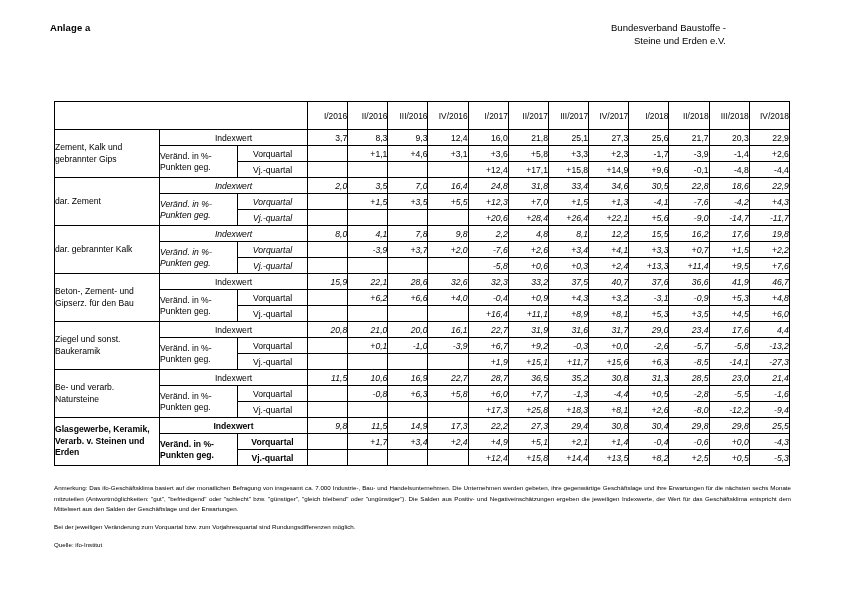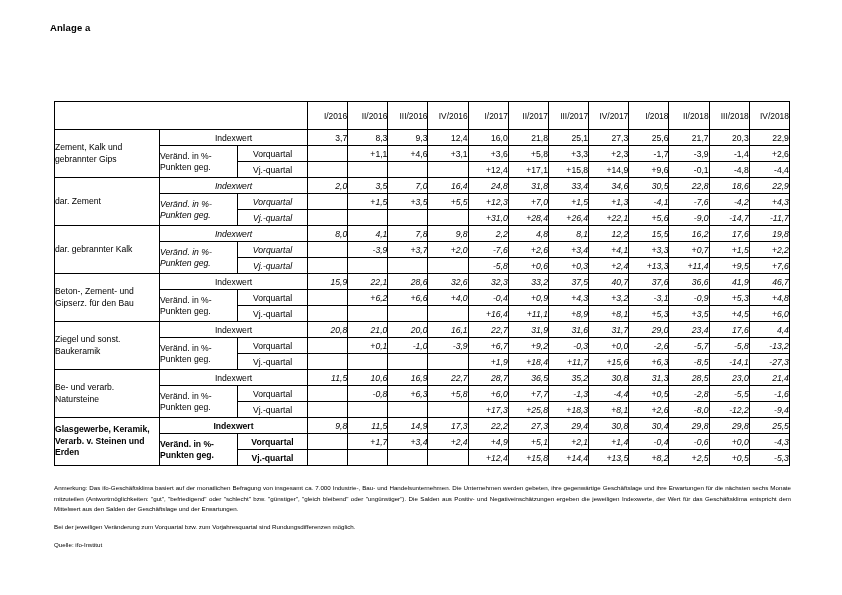--- a/index.html
+++ b/index.html
@@ -150,20 +150,24 @@
   .notes p { margin: 0 0 7px 0; }
   .notes p:last-child { margin-bottom: 0; }
 </style>
 </head>
 <body>
 
 <div class="page">
 
   <div class="doc-header">
     <div class="anlage">Anlage a</div>
+    <div class="org">
+      <div>Bundesverband Baustoffe -</div>
+      <div>Steine und Erden e.V.</div>
+    </div>
   </div>
 
 
   <div class="tbl-wrap">
     <table class="grid">
       <colgroup id="colgroup-root">
           <col style="width: 105px;">
           <col style="width: 78px;">
           <col style="width: 70px;">
           <col class="qcol" style="width: 40.1667px;">
@@ -281,21 +285,21 @@
             <td class="num ital">-7,6</td>
             <td class="num ital">-4,2</td>
             <td class="num ital">+4,3</td>
           </tr>
           <tr>
             <td class="periodcell ital">Vj.-quartal</td>
             <td class="num ital thickleft"></td>
             <td class="num ital"></td>
             <td class="num ital"></td>
             <td class="num ital"></td>
-            <td class="num ital">+31,0</td>
+            <td class="num ital">+20,6</td>
             <td class="num ital">+28,4</td>
             <td class="num ital">+26,4</td>
             <td class="num ital">+22,1</td>
             <td class="num ital">+5,6</td>
             <td class="num ital">-9,0</td>
             <td class="num ital">-14,7</td>
             <td class="num ital">-11,7</td>
           </tr>
           <tr class="blk-top">
             <td class="rowlabel ital" rowspan="3">dar. gebrannter Kalk</td>
@@ -432,21 +436,21 @@
             <td class="num ital">-5,8</td>
             <td class="num ital">-13,2</td>
           </tr>
           <tr>
             <td class="periodcell">Vj.-quartal</td>
             <td class="num ital thickleft"></td>
             <td class="num ital"></td>
             <td class="num ital"></td>
             <td class="num ital"></td>
             <td class="num ital">+1,9</td>
-            <td class="num ital">+18,4</td>
+            <td class="num ital">+15,1</td>
             <td class="num ital">+11,7</td>
             <td class="num ital">+15,6</td>
             <td class="num ital">+6,3</td>
             <td class="num ital">-8,5</td>
             <td class="num ital">-14,1</td>
             <td class="num ital">-27,3</td>
           </tr>
           <tr class="blk-top">
             <td class="rowlabel" rowspan="3">Be- und verarb. Natursteine</td>
             <td class="sub-index" colspan="2">Indexwert</td>

